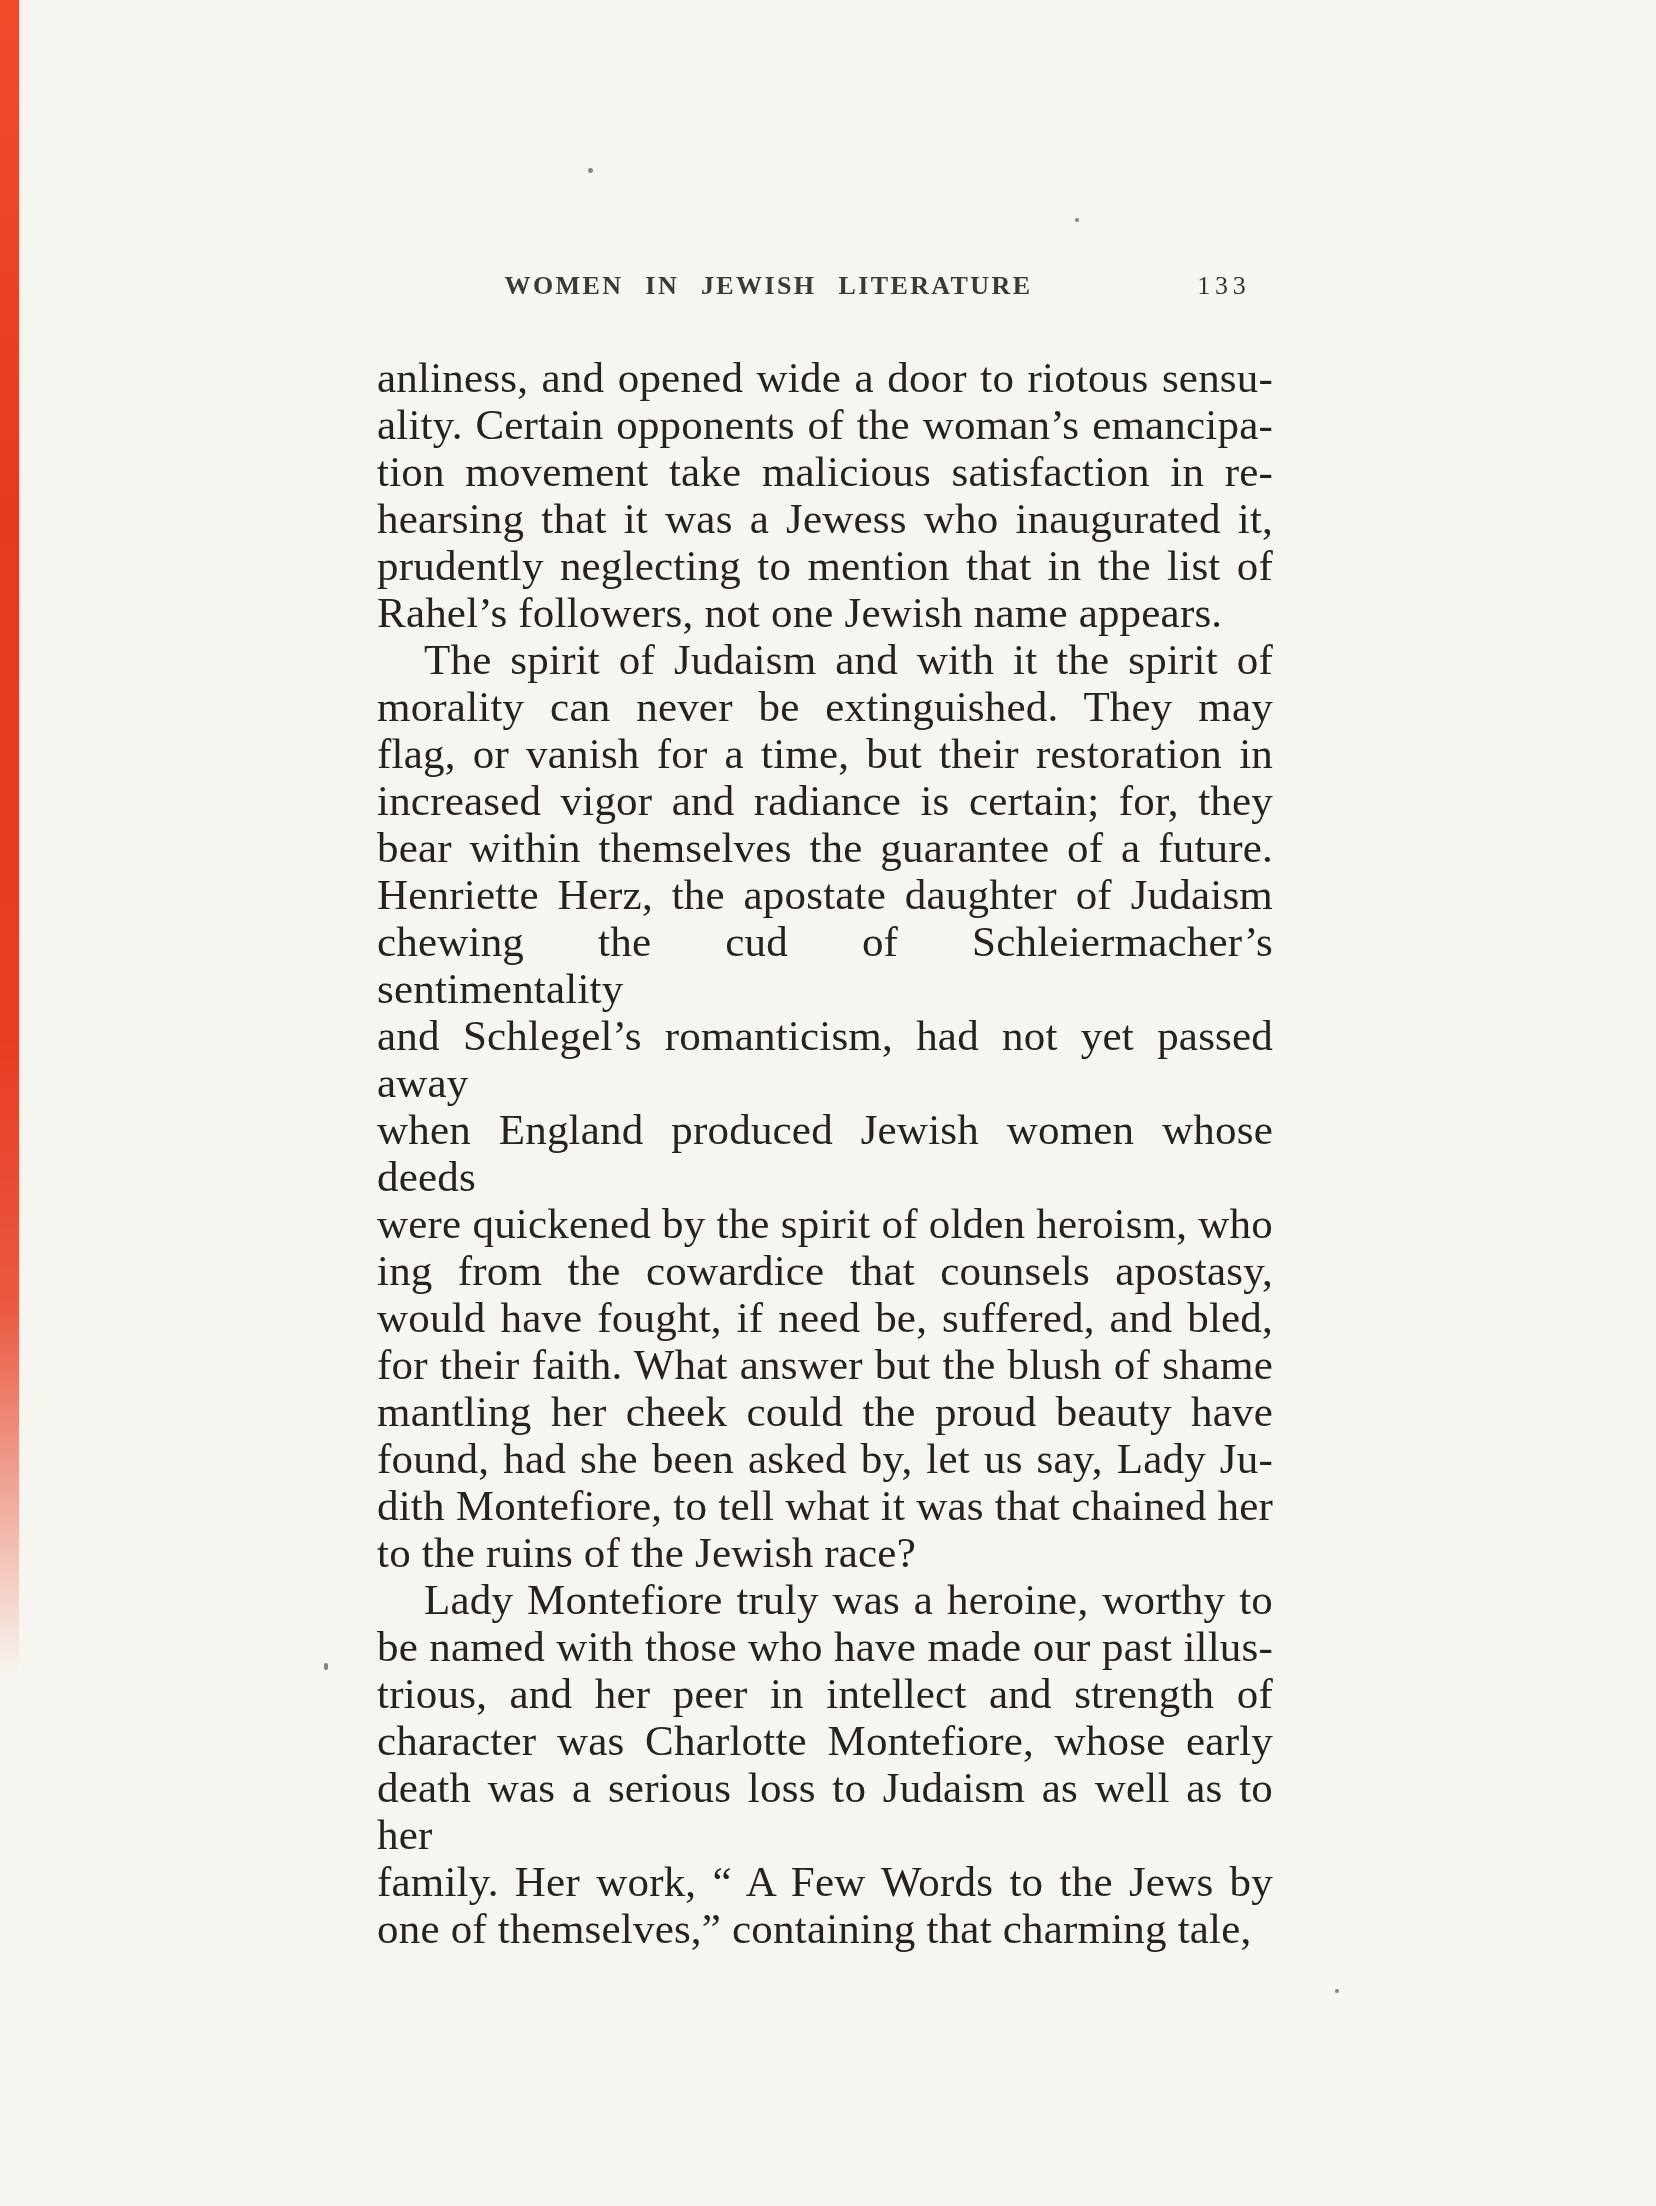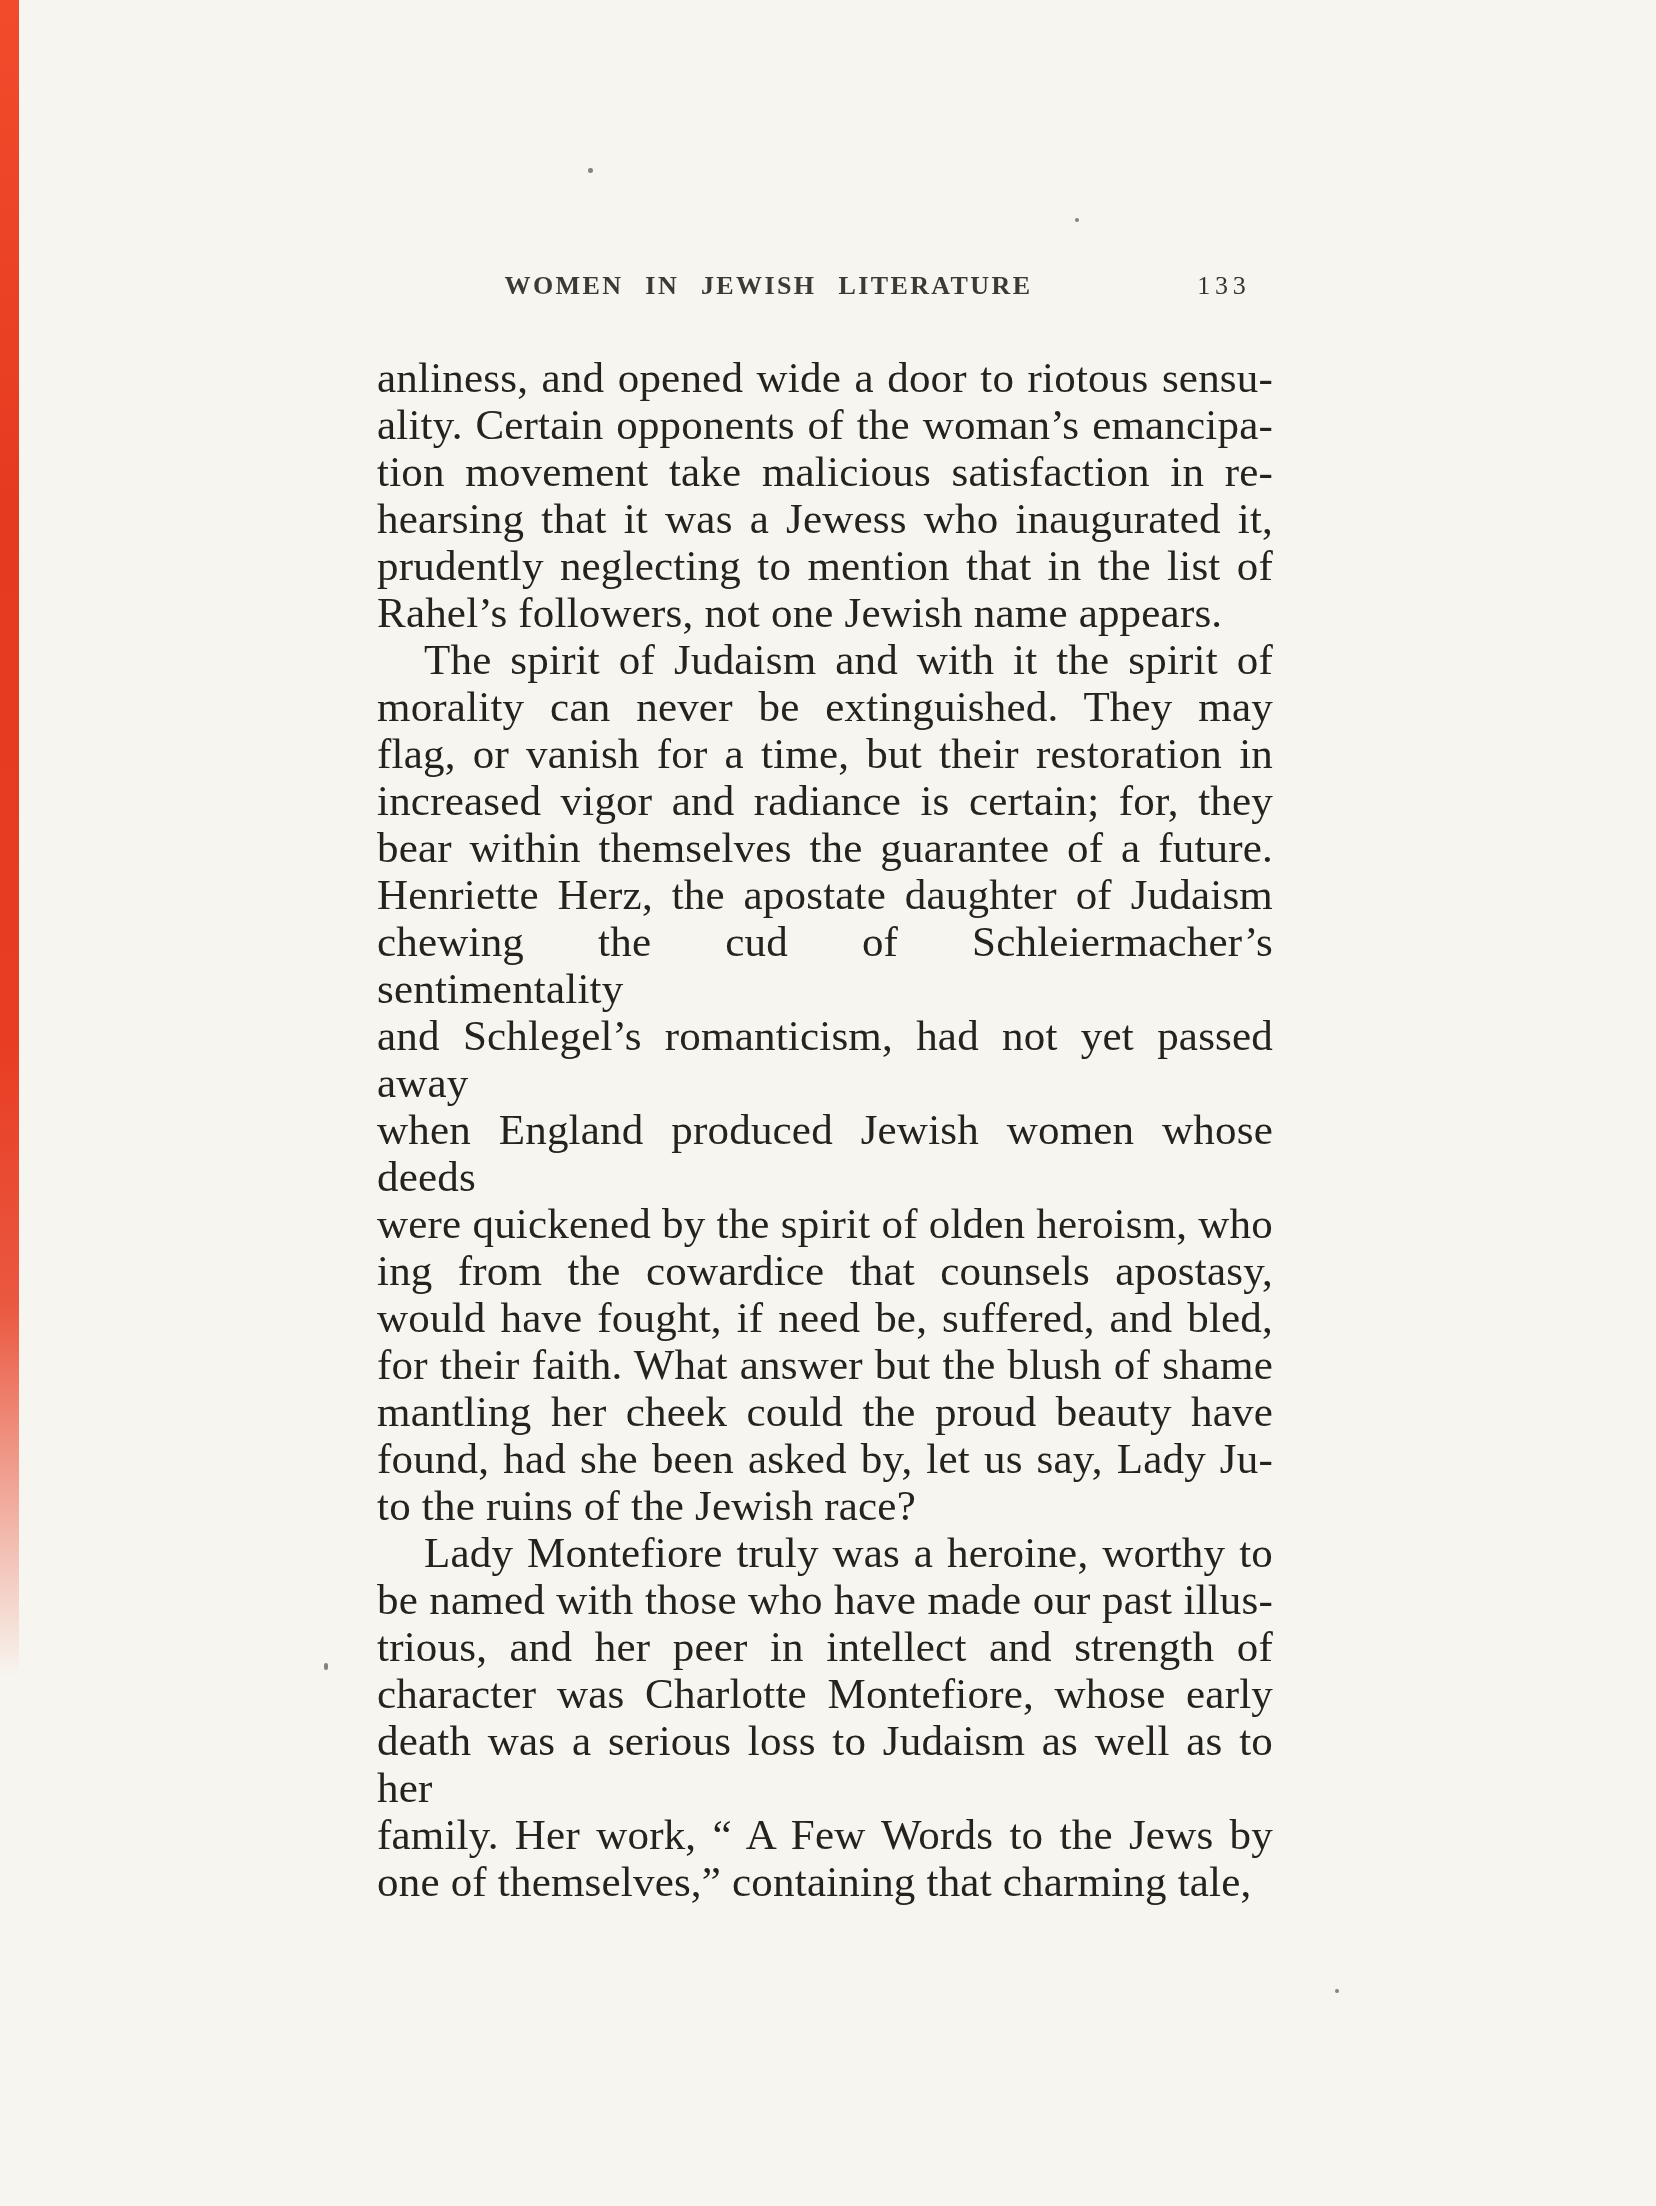--- a/index.html
+++ b/index.html
@@ -119,20 +119,21 @@
         <div class="text-line">Henriette Herz, the apostate daughter of Judaism</div>
         <div class="text-line">chewing the cud of Schleiermacher’s sentimentality</div>
         <div class="text-line">and Schlegel’s romanticism, had not yet passed away</div>
         <div class="text-line">when England produced Jewish women whose deeds</div>
         <div class="text-line">were quickened by the spirit of olden heroism, who</div>
         <div class="text-line">ing from the cowardice that counsels apostasy,</div>
         <div class="text-line">would have fought, if need be, suffered, and bled,</div>
         <div class="text-line">for their faith.  What answer but the blush of shame</div>
         <div class="text-line">mantling her cheek could the proud beauty have</div>
         <div class="text-line">found, had she been asked by, let us say, Lady Ju-</div>
+        <div class="text-line">dith Montefiore, to tell what it was that chained her</div>
         <div class="text-line last">to the ruins of the Jewish race?</div>
       </div>
       <div class="paragraph">
         <div class="text-line indent">Lady Montefiore truly was a heroine, worthy to</div>
         <div class="text-line">be named with those who have made our past illus-</div>
         <div class="text-line">trious, and her peer in intellect and strength of</div>
         <div class="text-line">character was Charlotte Montefiore, whose early</div>
         <div class="text-line">death was a serious loss to Judaism as well as to her</div>
         <div class="text-line">family.  Her work, “ A Few Words to the Jews by</div>
         <div class="text-line last">one of themselves,” containing that charming tale,</div>

